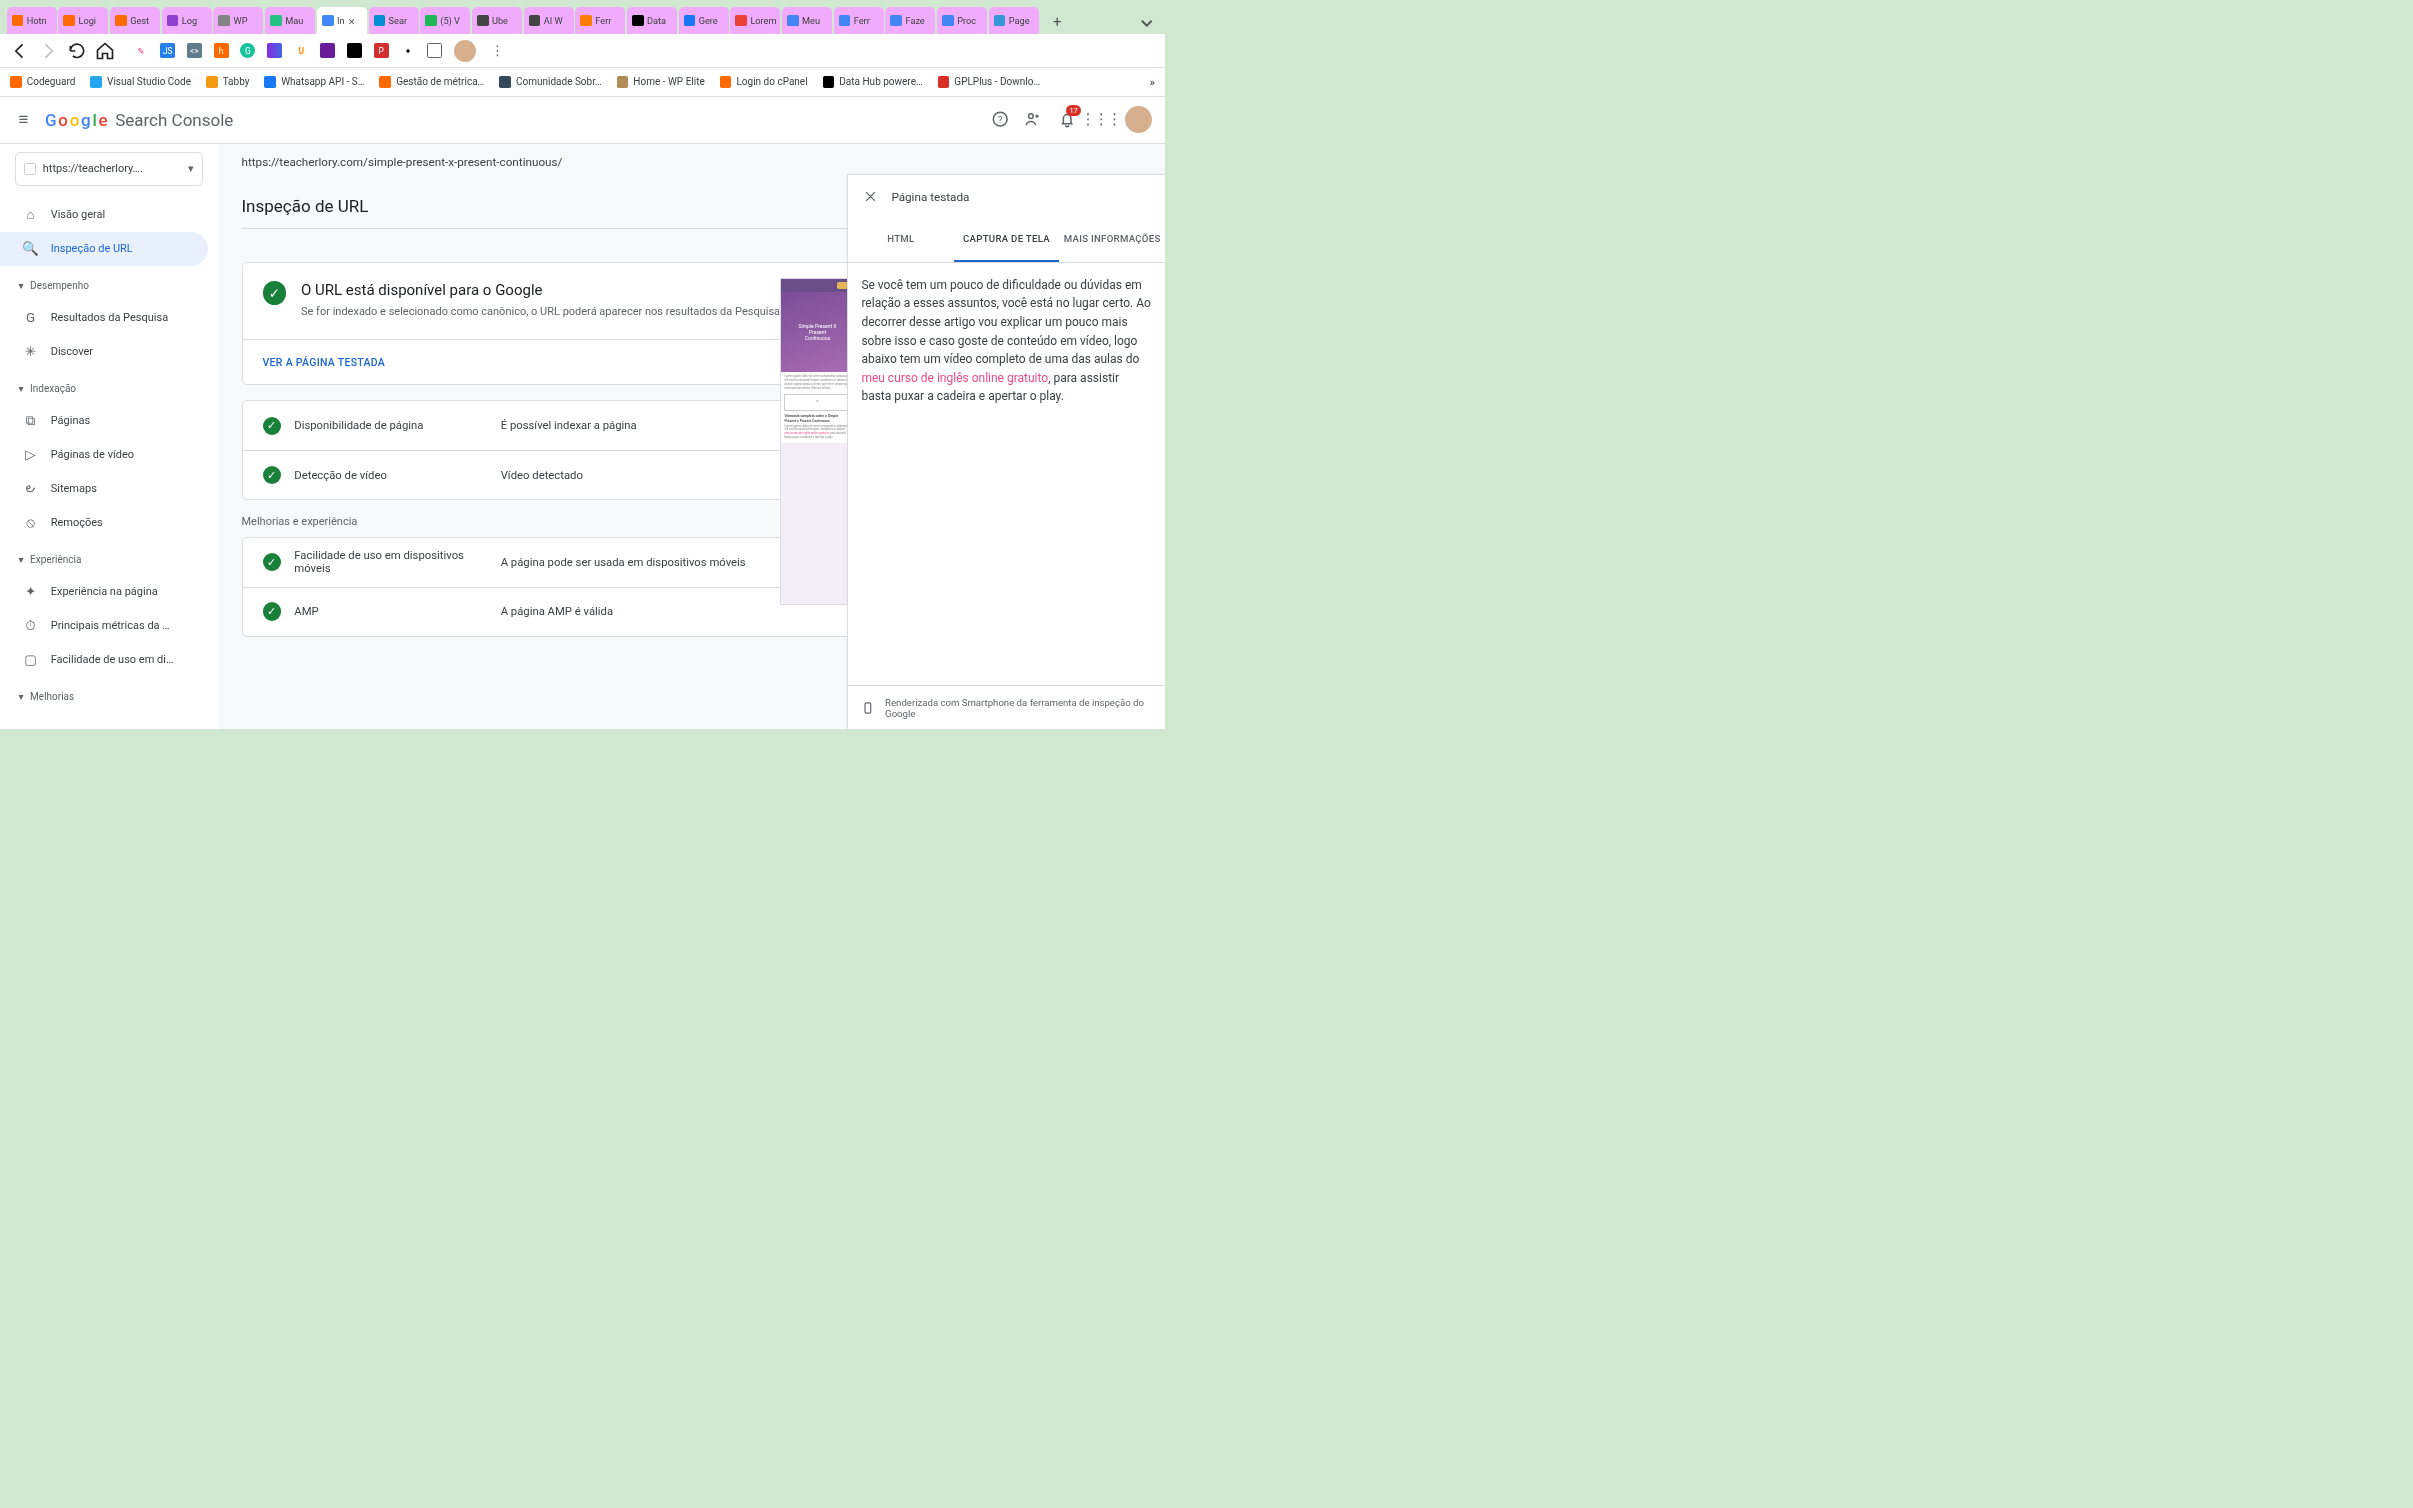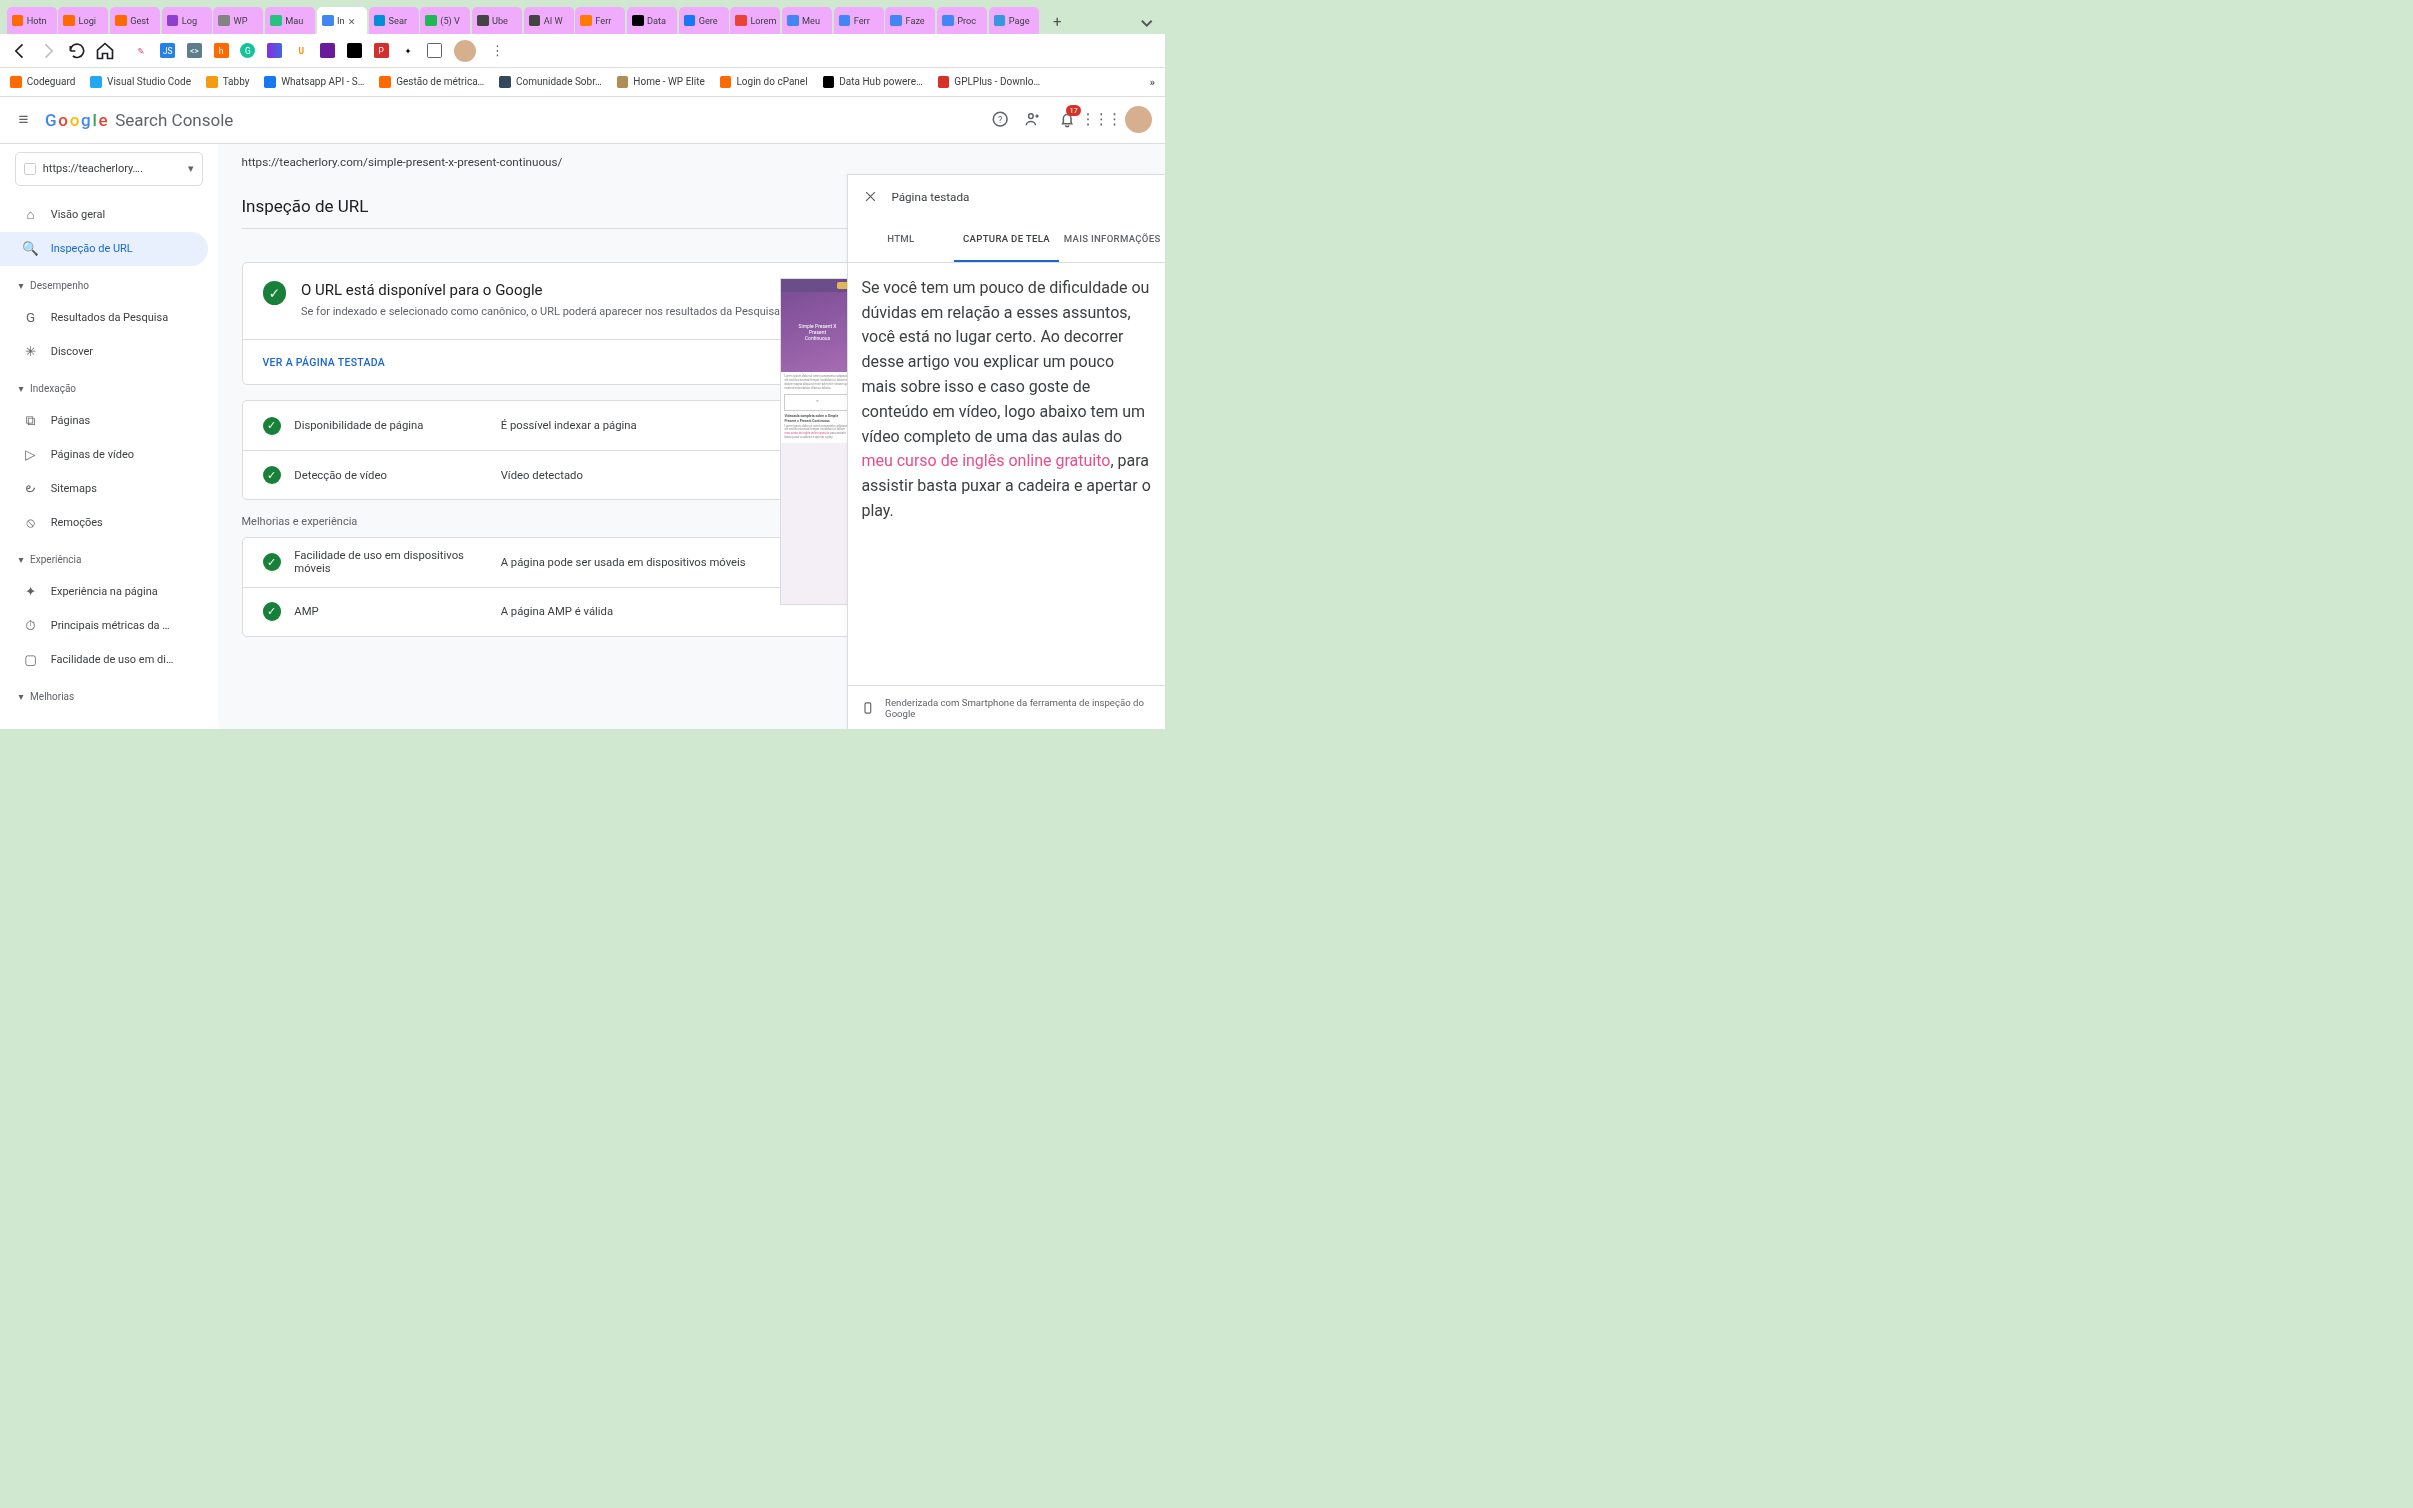--- a/index.html
+++ b/index.html
@@ -67,21 +67,21 @@
 .status-row .check{width:18.4px;height:18.4px;font-size:11px}
 .status-label{width:193px}
 .status-value{flex:1}
 .chev{color:#5f6368}
 .subhead{font-size:11px;color:#5f6368;margin:15px 0 8.4px}
 .right-panel{position:absolute;top:30px;right:0;width:318px;bottom:0;background:#fff;border-left:0.8px solid #dadce0;border-top:0.8px solid #dadce0;display:flex;flex-direction:column;box-shadow:-0.8px 0 3.4px rgba(0,0,0,.04)}
 .rp-head{height:44px;display:flex;align-items:center;padding:0 15px;gap:13.4px;font-size:11.7px;color:#3c4043}
 .rp-tabs{display:flex;height:44px;border-bottom:0.8px solid #dadce0}
 .rp-tab{flex:1;display:flex;align-items:center;justify-content:center;font-size:9.6px;font-weight:500;color:#5f6368;letter-spacing:0.3px;border-bottom:2.5px solid transparent;text-align:center;line-height:1.3;padding:0 3.4px}
 .rp-tab.active{border-color:#1967d2;color:#3c4043}
-.rp-body{flex:1;padding:13.4px;font-size:16px;color:#3c4043;line-height:1.55;overflow:auto;display:flex;gap:10px}
+.rp-body{flex:1;padding:13.4px;font-size:12px;color:#3c4043;line-height:1.55;overflow:auto;display:flex;gap:10px}
 .rp-body a{color:#ea4c89;text-decoration:none}
 .rp-foot{height:44px;border-top:0.8px solid #dadce0;display:flex;align-items:center;padding:0 13.4px;gap:10px;font-size:9.6px;color:#5f6368}
 .phone-preview{position:absolute;top:134px;right:310px;width:75px;height:327px;background:#f4eef6;border:0.8px solid #dadce0;overflow:hidden;font-size:3.4px;color:#555}
 .pp-top{height:13.4px;background:#6b4d8a;display:flex;justify-content:flex-end;align-items:center;padding:0 2.5px}
 .pp-top .btn{width:15px;height:6.7px;background:#e3b45a;border-radius:1.7px}
 .pp-hero{height:80px;background:linear-gradient(160deg,#7b4d96,#a76db3);display:flex;flex-direction:column;align-items:center;justify-content:center;color:#fff;font-size:5px;text-align:center;padding:0 3.4px}
 .pp-content{background:#fff;padding:3.4px;font-size:2.9px;line-height:1.3}
 .pp-sum{border:0.8px solid #ccc;height:17px;margin:3.4px 0;display:flex;align-items:center;justify-content:center}
 svg{width:100%;height:100%}
 .g-logo{display:inline-flex;align-items:center;gap:1.7px}

